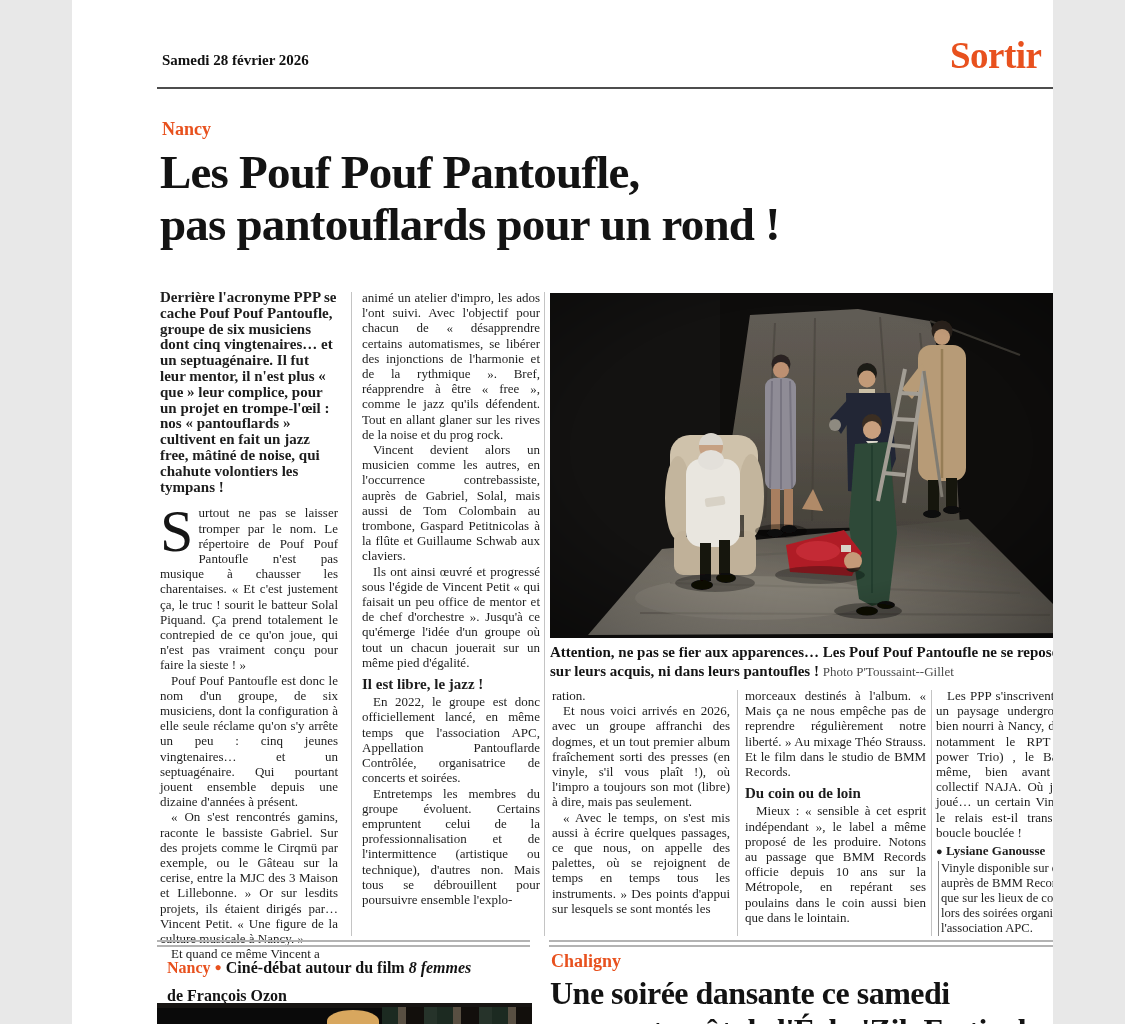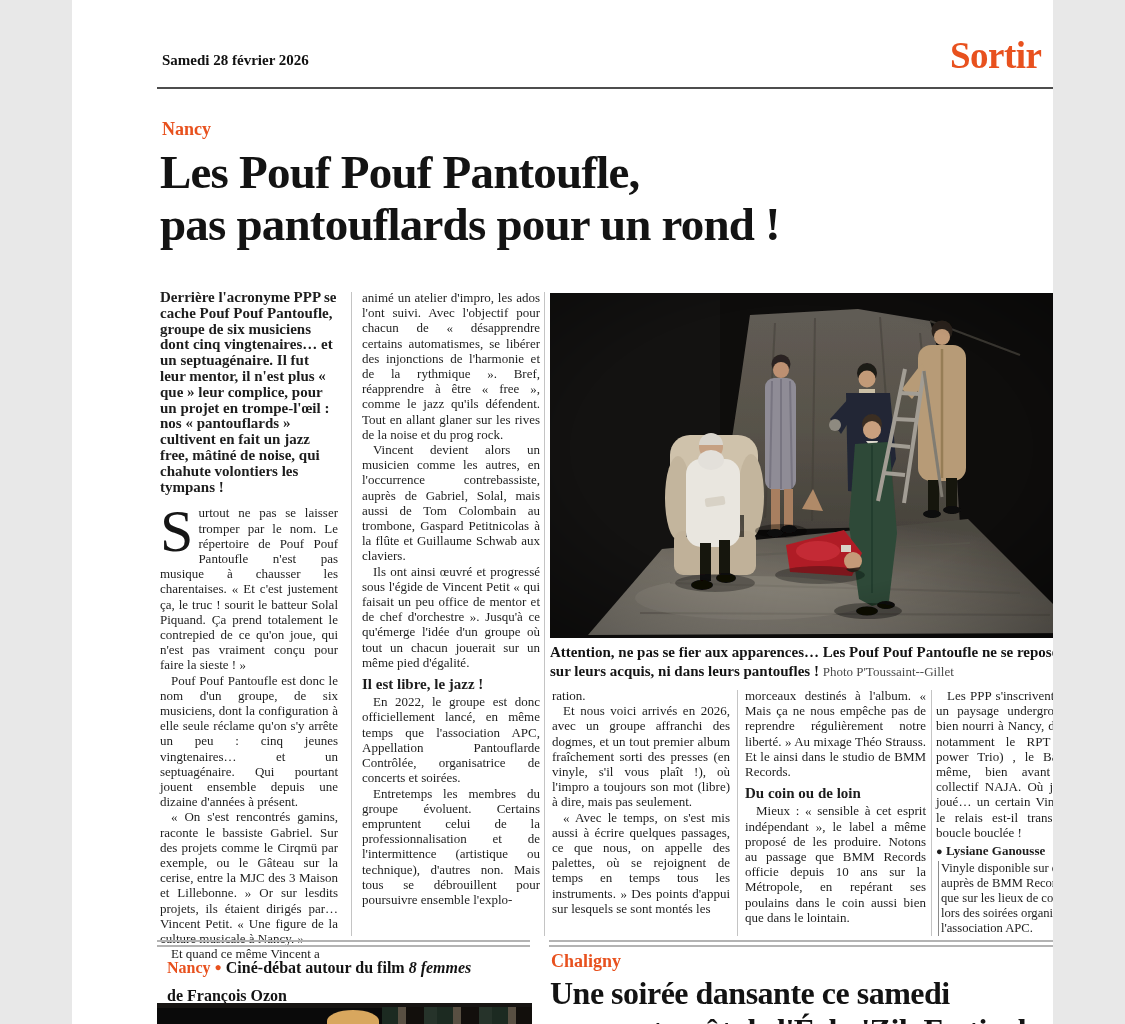--- a/index.html
+++ b/index.html
@@ -227,21 +227,21 @@
     <span>Attention, ne pas se fier aux apparences… Les Pouf Pouf Pantoufle ne se reposent ni sur leurs acquis, ni dans leurs pantoufles ! </span><span class="credit">Photo P'Toussaint--Gillet</span>
   </div>
 
   <div class="col col3">
     <p>ration.</p>
     <p class="ind">Et nous voici arrivés en 2026, avec un groupe affranchi des dogmes, et un tout premier album fraîchement sorti des presses (en vinyle, s'il vous plaît !), où l'impro a toujours son mot (libre) à dire, mais pas seulement.</p>
     <p class="ind">« Avec le temps, on s'est mis aussi à écrire quelques passages, ce que nous, on appelle des palettes, où se rejoignent de temps en temps tous les instruments. » Des points d'appui sur lesquels se sont montés les</p>
   </div>
 
   <div class="col col4">
-    <p>morceaux destinés à l'album. « Mais ça ne nous empêche pas de reprendre régulièrement notre liberté. » Au mixage Théo Strauss. Et le ainsi dans le studio de BMM Records.</p>
+    <p>morceaux destinés à l'album. « Mais ça ne nous empêche pas de reprendre régulièrement notre liberté. » Au mixage Théo Strauss. Et le film dans le studio de BMM Records.</p>
     <p class="subhead">Du coin ou de loin</p>
     <p class="ind">Mieux : « sensible à cet esprit indépendant », le label a même proposé de les produire. Notons au passage que BMM Records officie depuis 10 ans sur la Métropole, en repérant ses poulains dans le coin aussi bien que dans le lointain.</p>
   </div>
 
   <div class="col col5">
     <p class="ind">Les PPP s'inscrivent donc dans un paysage underground plutôt bien nourri à Nancy, d'où émerge notamment le RPT (Reaction power Trio) , le Bazardier et même, bien avant cela, le collectif NAJA. Où justement a joué… un certain Vincent. Ainsi le relais est-il transmis, et la boucle bouclée !</p>
     <p class="byline"><span class="bullet">●</span> <span>Lysiane Ganousse</span></p>
     <p class="footnote">Vinyle disponible sur demande auprès de BMM Records, ainsi que sur les lieux de concerts et lors des soirées organisées par l'association APC.</p>
   </div>
 

